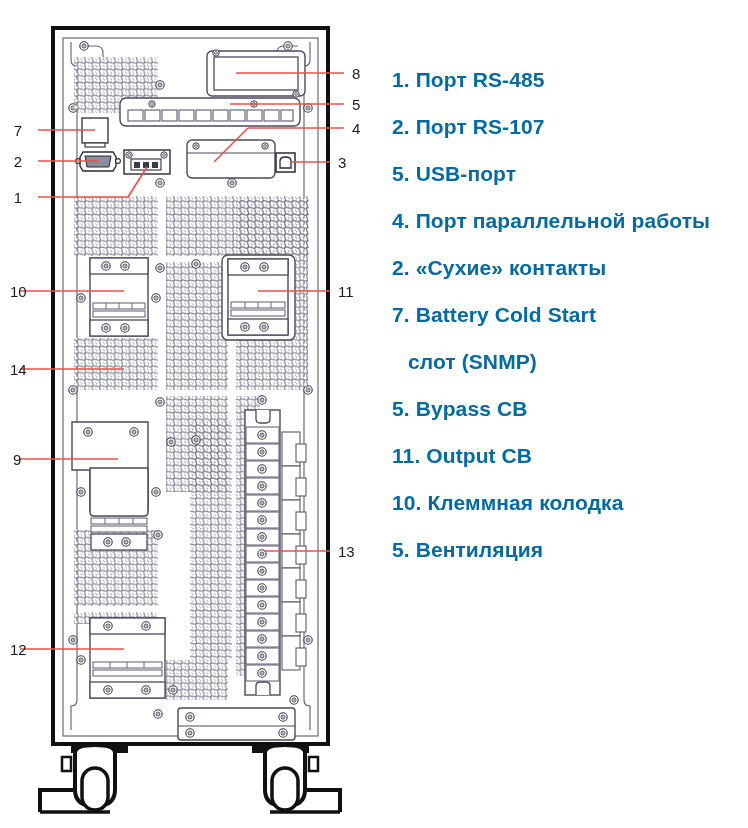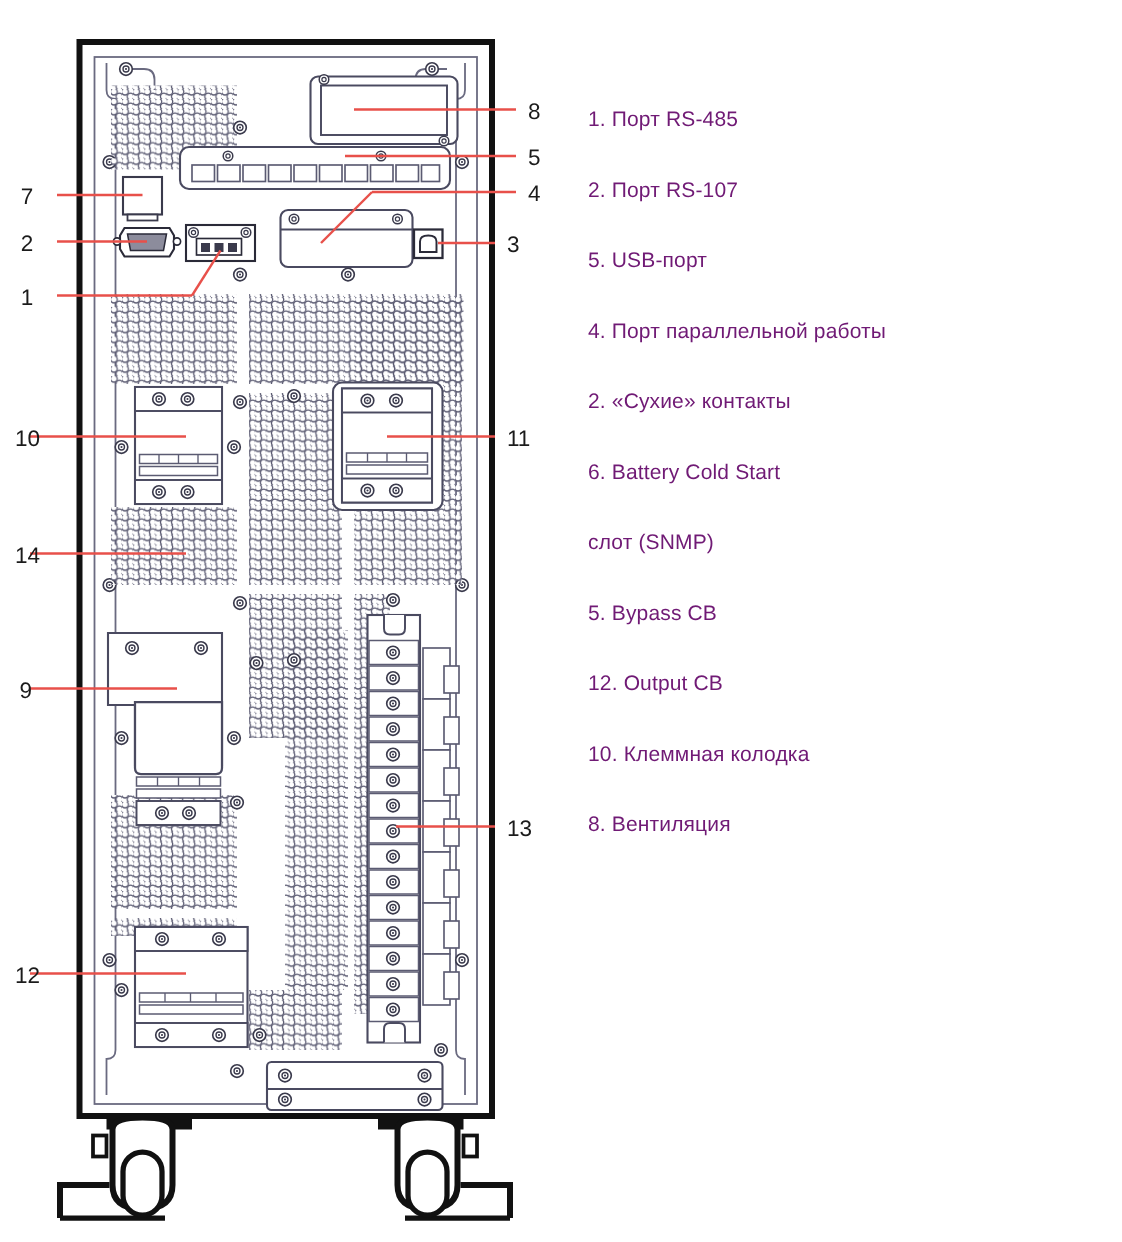--- a/index.html
+++ b/index.html
@@ -26,28 +26,30 @@
     width: 380px;
     height: 828px;
   }
   #legend {
     position: absolute;
     left: 392px;
     top: 56px;
     width: 356px;
   }
   .legend-item {
-    font-size: 14px;
+    font-size: 21px;
     line-height: 47px;
-    color: #701a75;
+    color: #0369a1;
     white-space: pre;
     letter-spacing: 0.1px;
+    font-weight: bold;
   }
   .legend-item.wrapped {
     line-height: 47px;
+    margin-left: 16px;
   }
   .callout-num {
     font-family: "Liberation Sans", sans-serif;
     font-size: 15px;
     fill: #1b1b1b;
   }
 </style>
 </head>
 <body>
 
@@ -397,21 +399,21 @@
       <text x="338" y="557">13</text>
     </g>
   </svg>
 
   <div id="legend">
     <div class="legend-item">1. Порт RS-485</div>
     <div class="legend-item">2. Порт RS-107</div>
     <div class="legend-item">5. USB-порт</div>
     <div class="legend-item">4. Порт параллельной работы</div>
     <div class="legend-item">2. «Сухие» контакты</div>
-    <div class="legend-item">6. Battery Cold Start</div>
+    <div class="legend-item">7. Battery Cold Start</div>
     <div class="legend-item wrapped">слот (SNMP)</div>
     <div class="legend-item">5. Bypass CB</div>
-    <div class="legend-item">12. Output CB</div>
+    <div class="legend-item">11. Output CB</div>
     <div class="legend-item">10. Клеммная колодка</div>
-    <div class="legend-item">8. Вентиляция</div>
+    <div class="legend-item">5. Вентиляция</div>
   </div>
 
 </div>
 
 </body></html>

